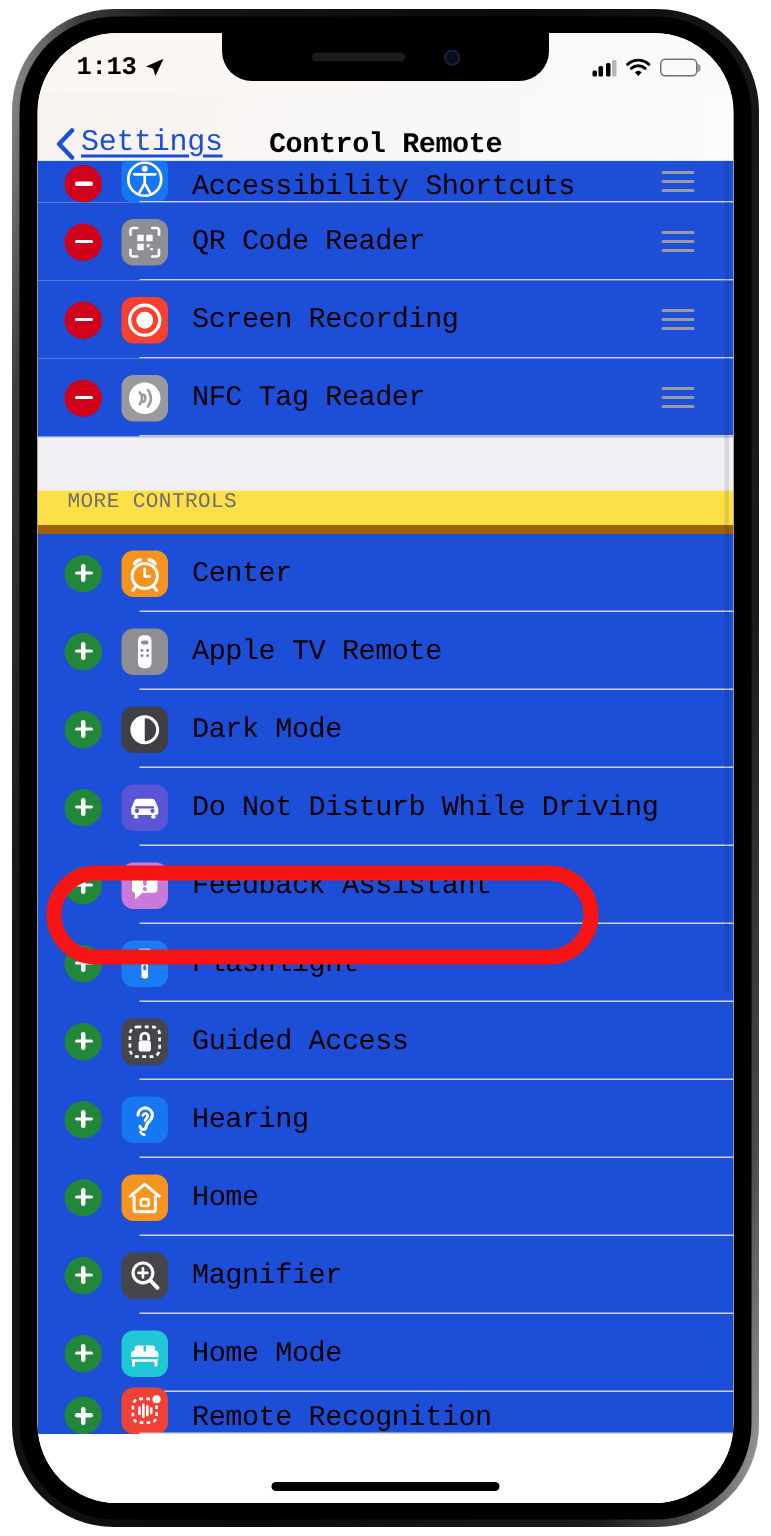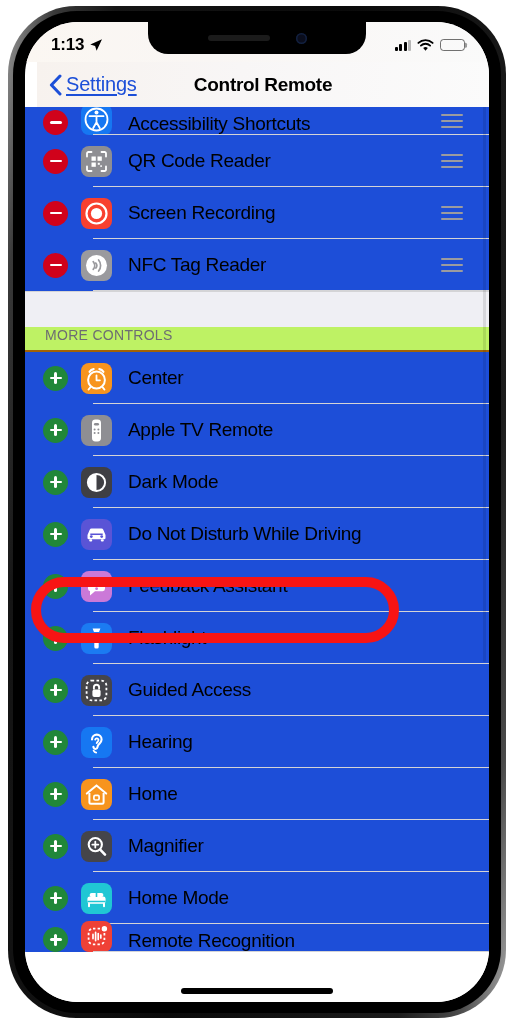--- a/index.html
+++ b/index.html
@@ -11,20 +11,21 @@
   }
 
   
   #phone-frame {
     position: absolute;
     left: 8px; top: 6px;
     width: 498px; height: 1012px;
     border-radius: 68px;
     background: linear-gradient(100deg,#9a9a9a 0%,#3a3a3a 7%,#151515 16%,#0a0a0a 50%,#1c1c1c 84%,#4a4a4a 93%,#a8a8a8 100%);
     padding: 5px;
+    font-family: Liberation Mono, monospace;
   }
   #phone-bezel {
     width: 100%; height: 100%;
     border-radius: 64px;
     background: #000;
     padding: 11px 12px;
     position: relative;
   }
   #screen {
     width: 100%; height: 100%;
@@ -78,23 +79,23 @@
   }
   #battery-fill { height: 100%; width: 66%; background: #000; border-radius: 1.6px; }
   #battery-cap {
     position: absolute; right: -3.2px; top: 50%; transform: translateY(-50%);
     width: 2px; height: 4.5px; border-radius: 0 1.5px 1.5px 0;
     background: rgba(0,0,0,.38);
   }
 
   
   #nav-bar {
-    position: absolute; top: 40px; left: 12px; right: 0; height: 45px;
+    position: absolute; top: 40px; left: 0; right: 0; height: 45px;
     background: linear-gradient(95deg,#f7f2ee 0%,#f8f6f6 45%,#fbfbfb 100%);
-    display: flex; align-items: center;
+    display: flex; align-items: flex-end;
     z-index: 25;
   }
   #back-button {
     display: flex; align-items: center; gap: 4px;
     padding-left: 12px; cursor: pointer;
   }
   #chevron-left-icon { display: block; }
   #back-label {
     font-size: 20px; color: #1c4fd8;
     text-decoration: underline;
@@ -163,25 +164,25 @@
     cursor: grab;
   }
   .reorder-handle span { display: block; height: 2px; background: #9b9b9f; border-radius: 1px; }
 
   
   #section-gap {
     height: 36px; background: #efeff4;
     border-top: 1px solid #d4d4d6;
   }
   #section-header {
-    background: #bef264;
+    background: #fde047;
     padding: 0 0 7px 20px;
     font-size: 14px; color: #6d6d72;
     letter-spacing: 0.3px;
-    border-bottom: 2px solid #a16207;
+    border-bottom: 6px solid #a16207;
   }
 
   
   #scroll-indicator {
     position: absolute; right: 3px; top: 60px;
     width: 3px; height: 580px;
     background: rgba(0,0,0,.10);
     border-radius: 2px;
     z-index: 20;
   }

